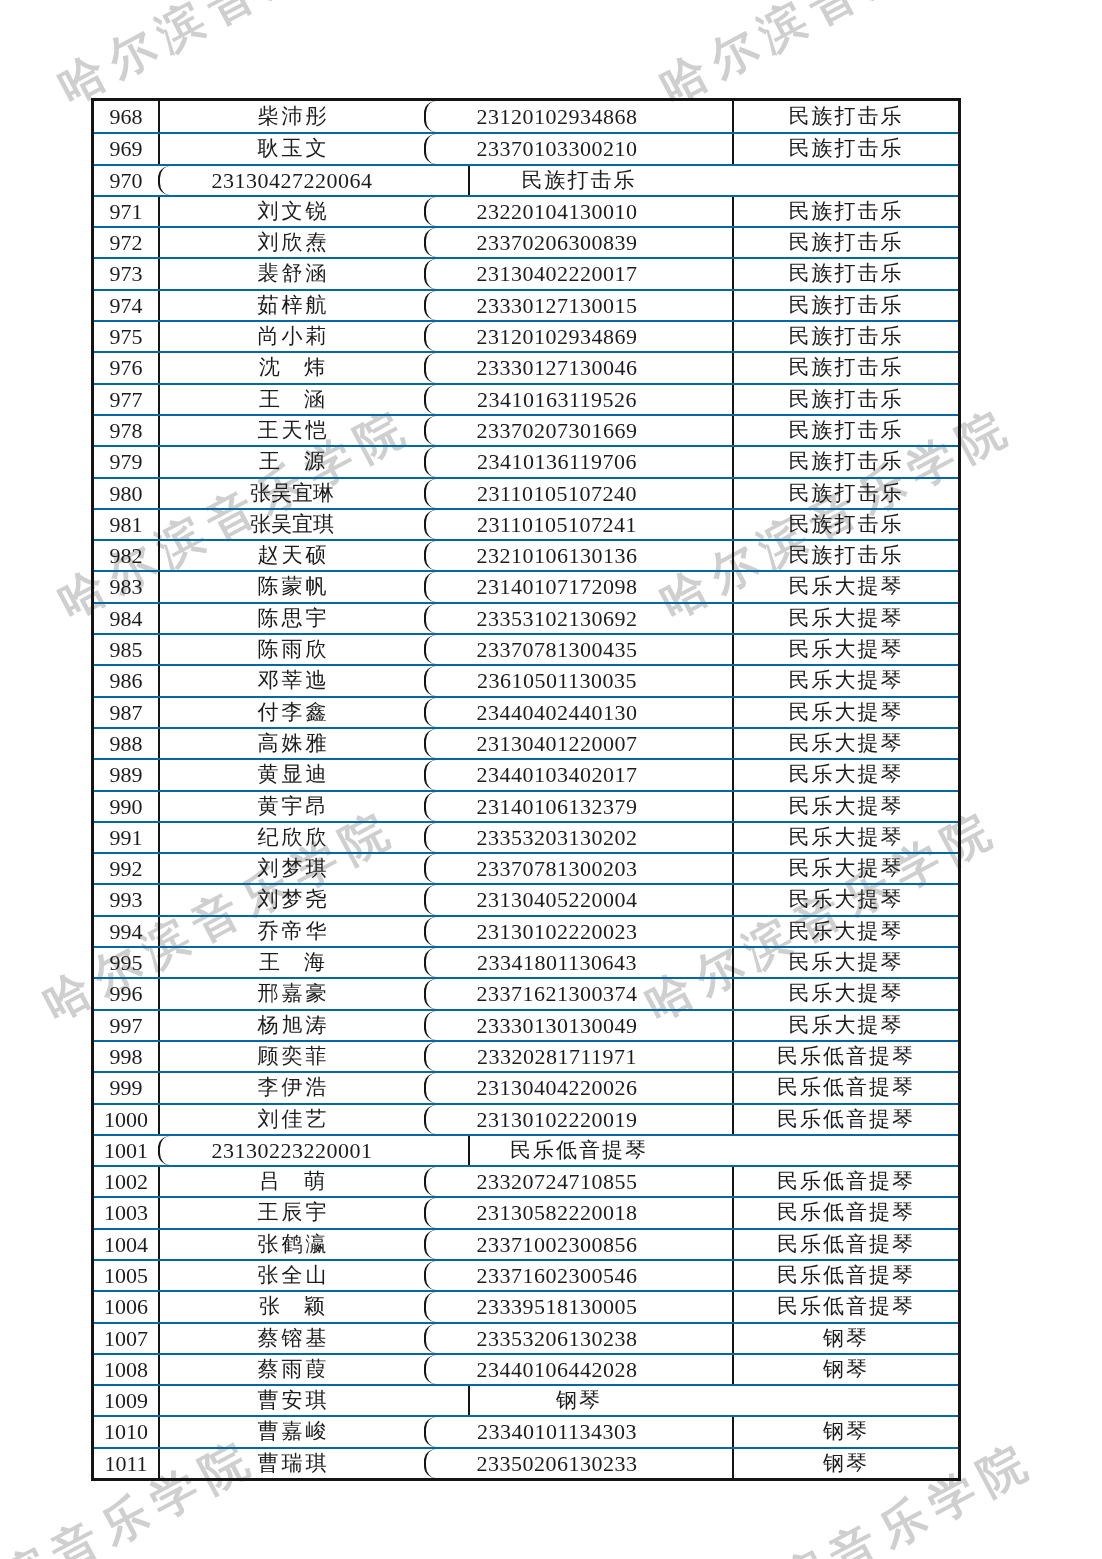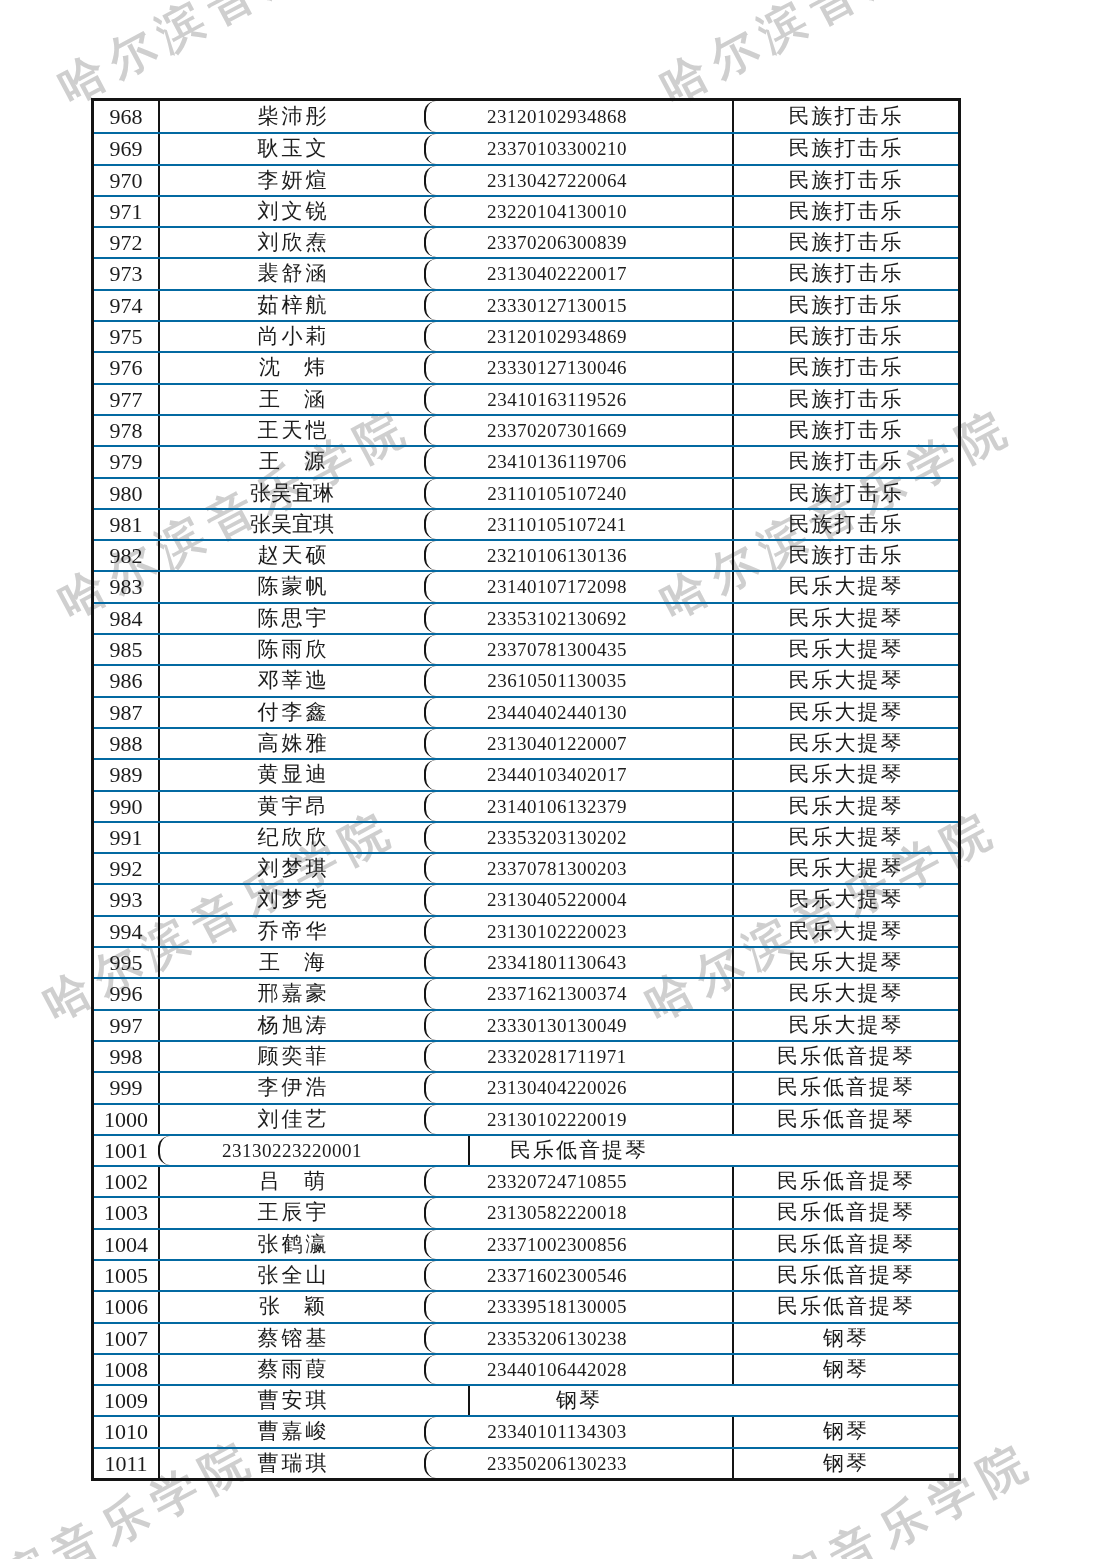--- a/index.html
+++ b/index.html
@@ -45,21 +45,21 @@
     display:flex;
     align-items:center;
     justify-content:center;
     overflow:hidden;
     font-size:21px;
     line-height:31.3px;
     box-sizing:border-box;
   }
   .cell + .cell{border-left:2px solid #141414;}
   .cell.num{font-size:22px;}
-  .cell.id{font-size:19px;letter-spacing:.5px;border-radius:12px;}
+  .cell.id{font-size:22px;letter-spacing:.5px;border-radius:12px;}
   .cell.name span.n2{letter-spacing:24px;margin-right:-24px;}
   .cell.name span.n3{letter-spacing:3px;margin-right:-3px;text-align:right;}
   .cell.name span.n4{letter-spacing:0;}
   .cell.major{letter-spacing:2px;margin-left:44px;}
 </style>
 </head>
 <body>
 
 <div class="page">
 
@@ -87,23 +87,20 @@
       <div class="cell num">969</div>
       <div class="cell name">
             <span class="n3">耿玉文</span>
           </div>
       <div class="cell id">23370103300210</div>
       <div class="cell major">民族打击乐</div>
     </div>
 
     <div class="t-row">
       <div class="cell num">970</div>
-      <div class="cell name">
-            <span class="n3">李妍煊</span>
-          </div>
       <div class="cell id">23130427220064</div>
       <div class="cell major">民族打击乐</div>
     </div>
 
     <div class="t-row">
       <div class="cell num">971</div>
       <div class="cell name">
             <span class="n3">刘文锐</span>
           </div>
       <div class="cell id">23220104130010</div>

